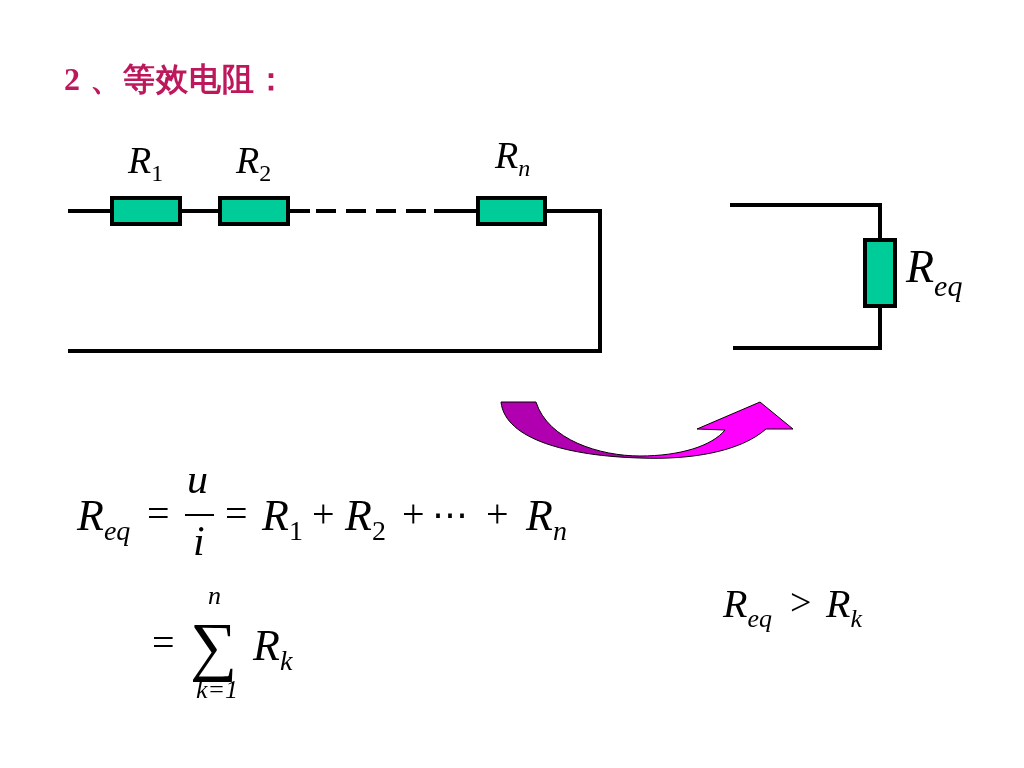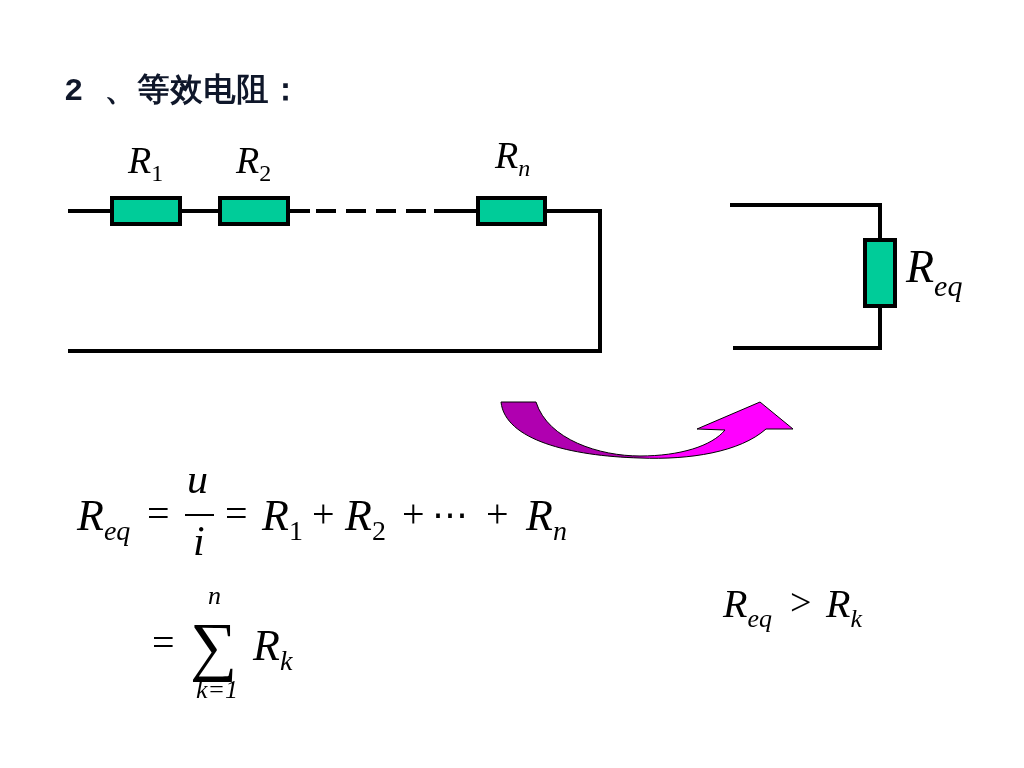--- a/index.html
+++ b/index.html
@@ -2,23 +2,23 @@
 <html><head>
   <meta charset="utf-8">
   <style>
     html, body { margin: 0; padding: 0; }
     body {
       width: 1024px; height: 768px; background: #ffffff;
       position: relative; overflow: hidden;
       font-family: "Liberation Serif", serif;
     }
     .title {
-      position: absolute; left: 64px; top: 68px;
-      font-family: Liberation Mono, monospace;
-      font-weight: bold; font-size: 32px; color: #0f172a;
+      position: absolute; left: 64px; top: 58px;
+      font-family: Liberation Serif, serif;
+      font-weight: bold; font-size: 32px; color: #be185d;
       letter-spacing: 1px;
     }
     svg.diagram { position: absolute; left: 0; top: 0; }
     .math { font-family: "Liberation Serif", serif; fill: #000; }
     .it { font-style: italic; }
   </style>
 </head>
 <body>
 
 <div class="title">2 、等效电阻：</div>

